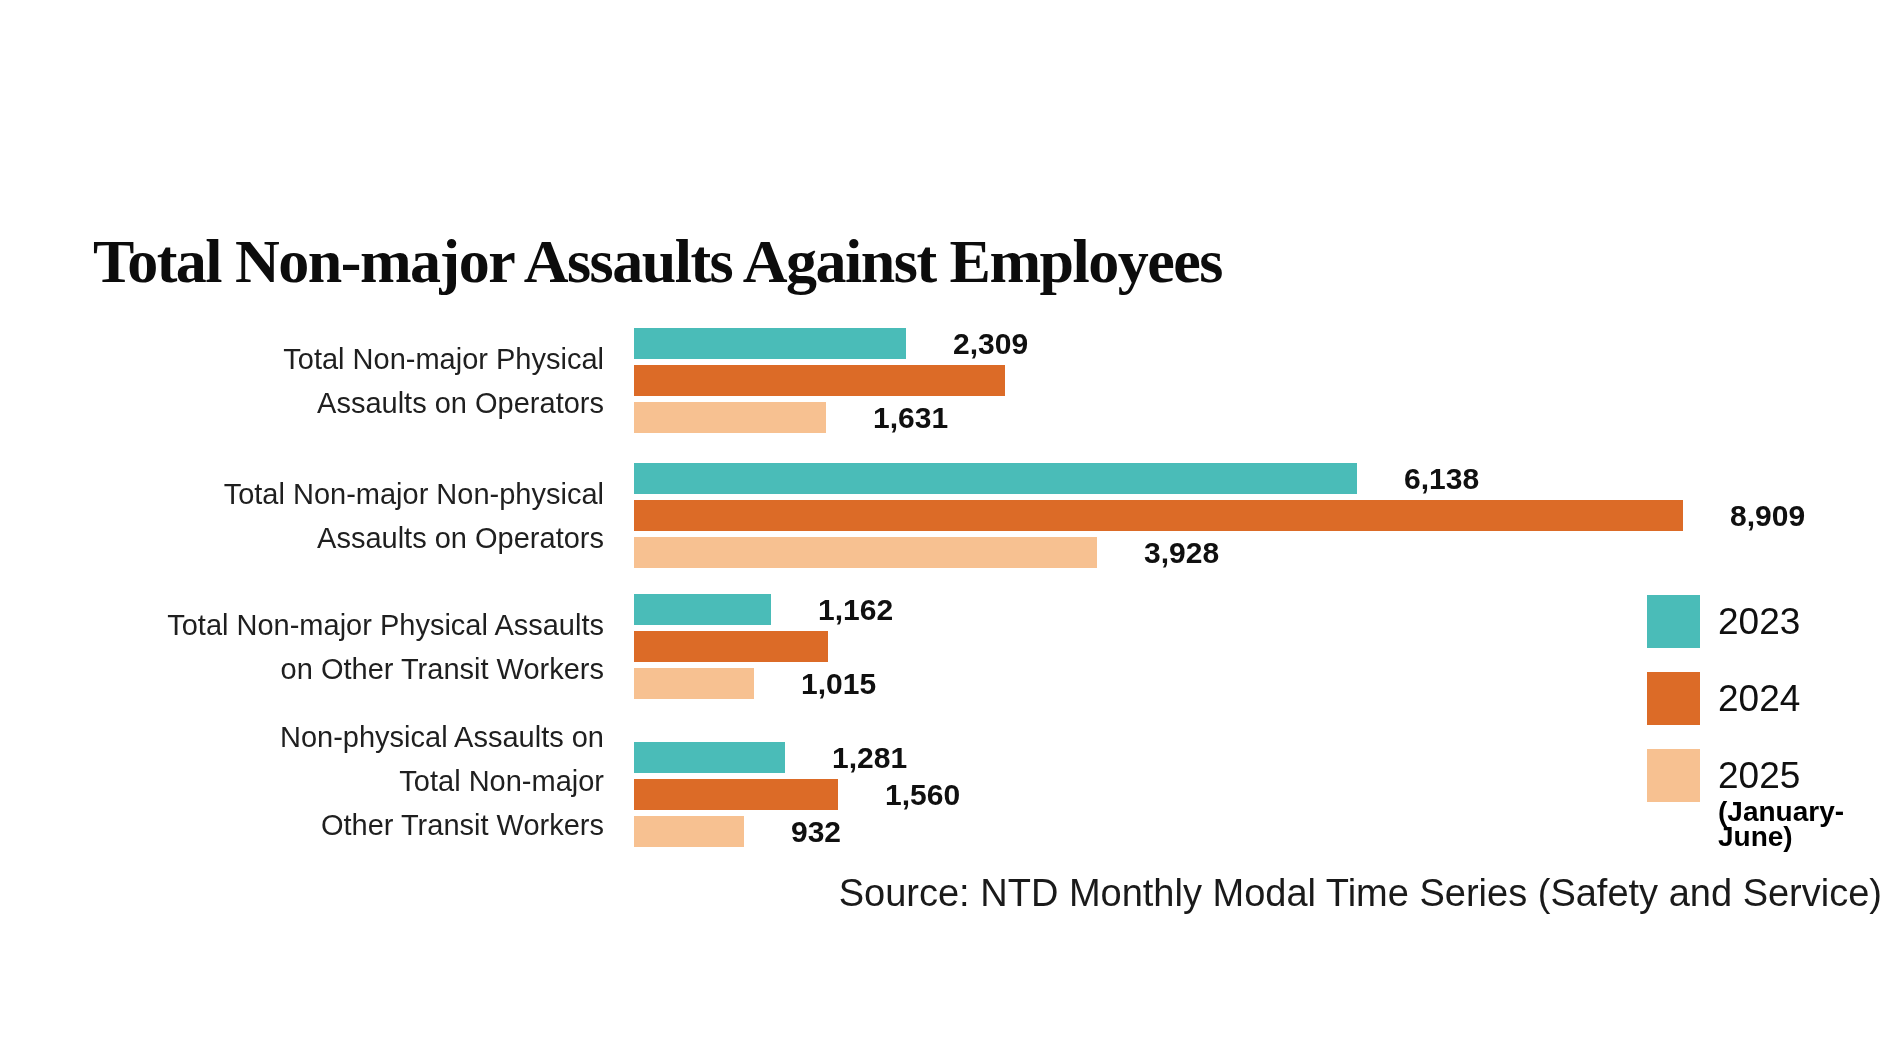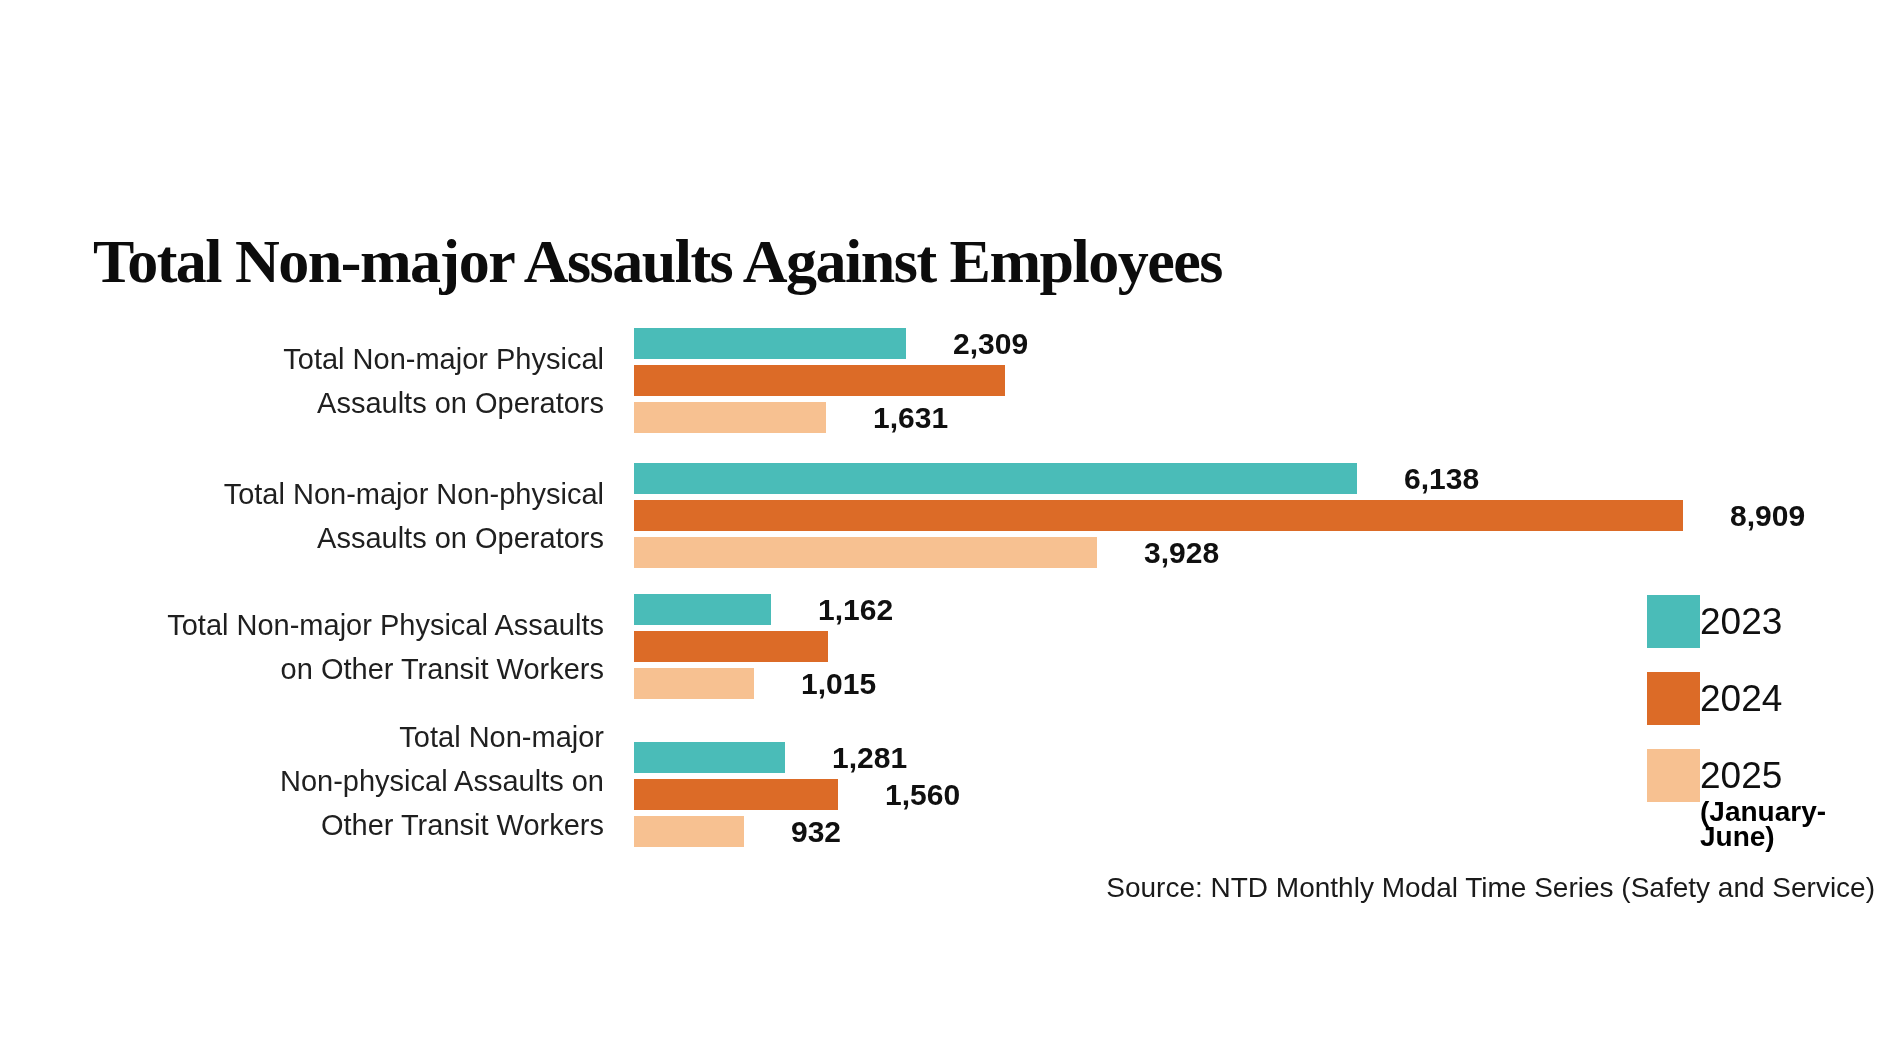--- a/index.html
+++ b/index.html
@@ -13,25 +13,25 @@
   .chart-row:nth-of-type(1){margin-bottom:30px;}
   .chart-row:nth-of-type(2){margin-bottom:26px;}
   .chart-row:nth-of-type(3){margin-bottom:16px;}
   .cat-label{width:540px;padding-right:16px;box-sizing:border-box;text-align:right;
              font-size:29px;color:#1f1f1f;line-height:44px;align-self:center;}
   .bars{display:flex;flex-direction:column;gap:6px;padding-left:14px;}
   .bar-line{display:flex;align-items:center;height:31px;gap:27px;}
   .bar{height:31px;flex:none;}
   .value-label{margin-left:20px;font-size:30px;font-weight:700;color:#101010;white-space:nowrap;}
   .legend{position:absolute;left:1647px;top:563px;display:flex;flex-direction:column;gap:24px;}
-  .legend-item{display:flex;align-items:flex-start;}
+  .legend-item{display:flex;align-items:flex-start;gap:18px;}
   .swatch{width:53px;height:53px;flex:none;}
   .legend-label{font-size:37px;color:#101010;line-height:53px;}
   .legend-sublabel{font-size:28px;color:#000000;line-height:25px;margin-top:-3px;font-weight:bold;}
-  .source{position:absolute;right:17px;top:840px;font-size:28px;color:#1a1a1a;white-space:nowrap;}
+  .source{position:absolute;right:10px;top:840px;font-size:38px;color:#1a1a1a;white-space:nowrap;}
 </style>
 </head>
 <body>
 
 <div class="page">
   <h1 class="title">Total Non-major Assaults Against Employees</h1>
   <div class="rows" id="rows">
       <div class="chart-row">
         <div class="cat-label">
           <div>Total Non-major Physical</div>
@@ -85,22 +85,22 @@
             <div class="bar" style="width: 194px; background: rgb(220, 107, 39);"></div>
           </div>
           <div class="bar-line">
             <div class="bar" style="width: 120px; background: rgb(247, 193, 145);"></div>
             <span class="value-label">1,015</span>
           </div>
         </div>
       </div>
       <div class="chart-row">
         <div class="cat-label">
+          <div>Non-physical Assaults on</div>
           <div>Total Non-major</div>
-          <div>Non-physical Assaults on</div>
           <div>Other Transit Workers</div>
         </div>
         <div class="bars">
           <div class="bar-line">
             <div class="bar" style="width: 151px; background: rgb(74, 188, 184);"></div>
             <span class="value-label">1,281</span>
           </div>
           <div class="bar-line">
             <div class="bar" style="width: 204px; background: rgb(220, 107, 39);"></div>
             <span class="value-label">1,560</span>

